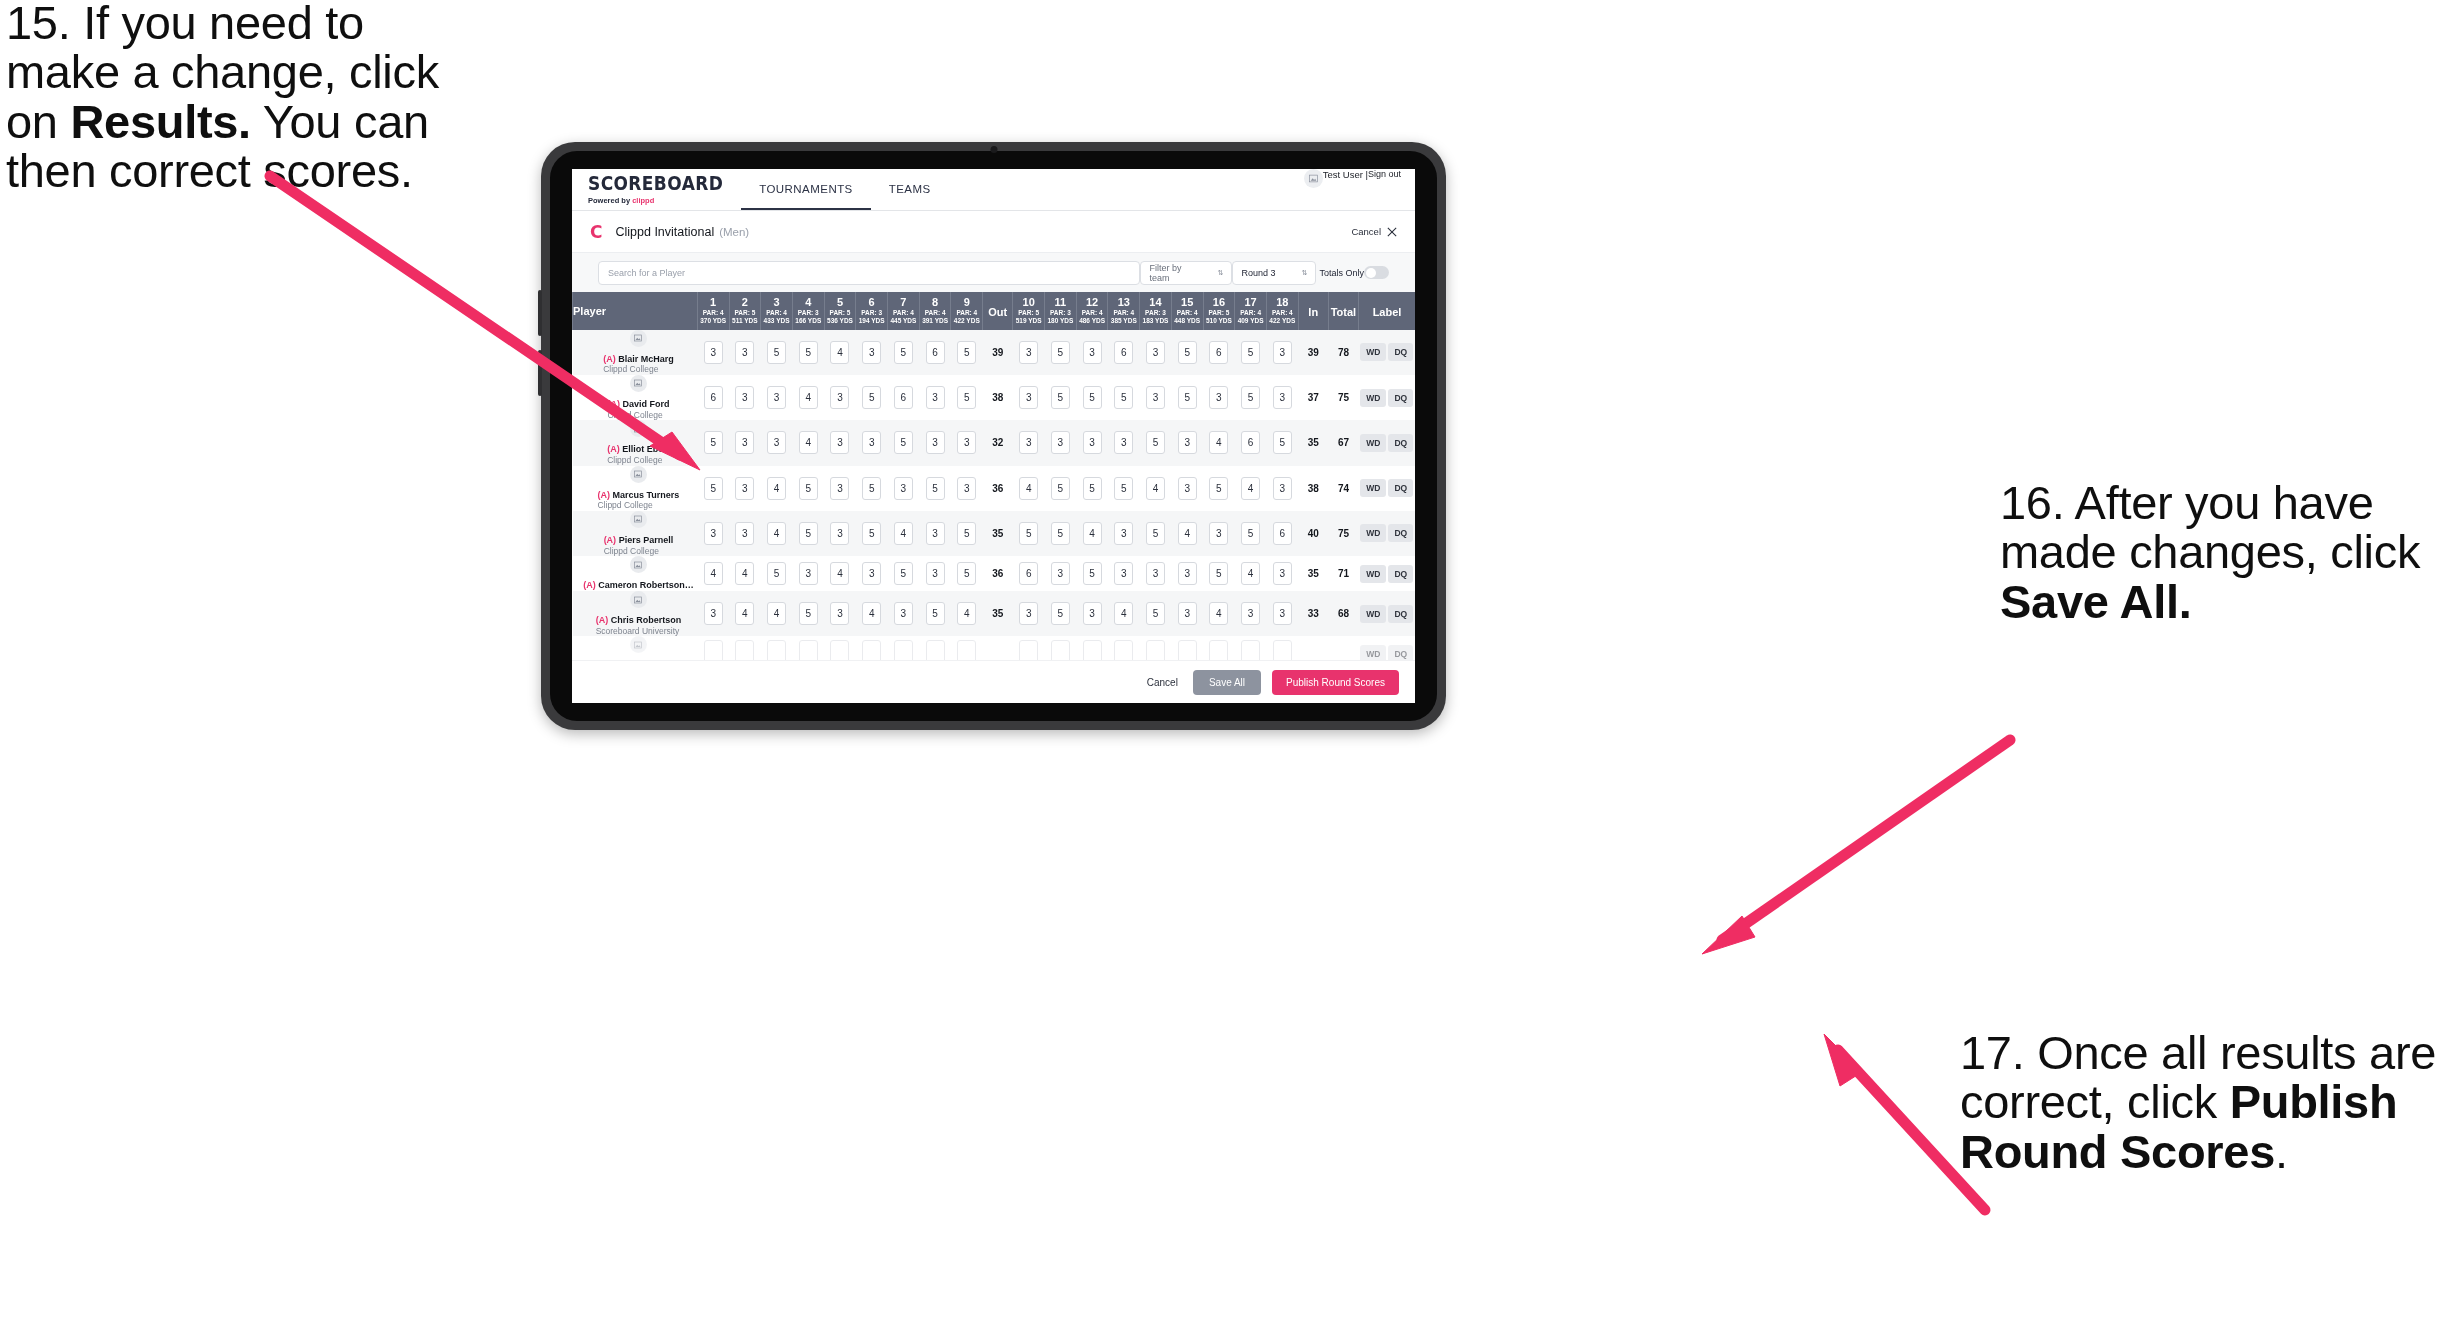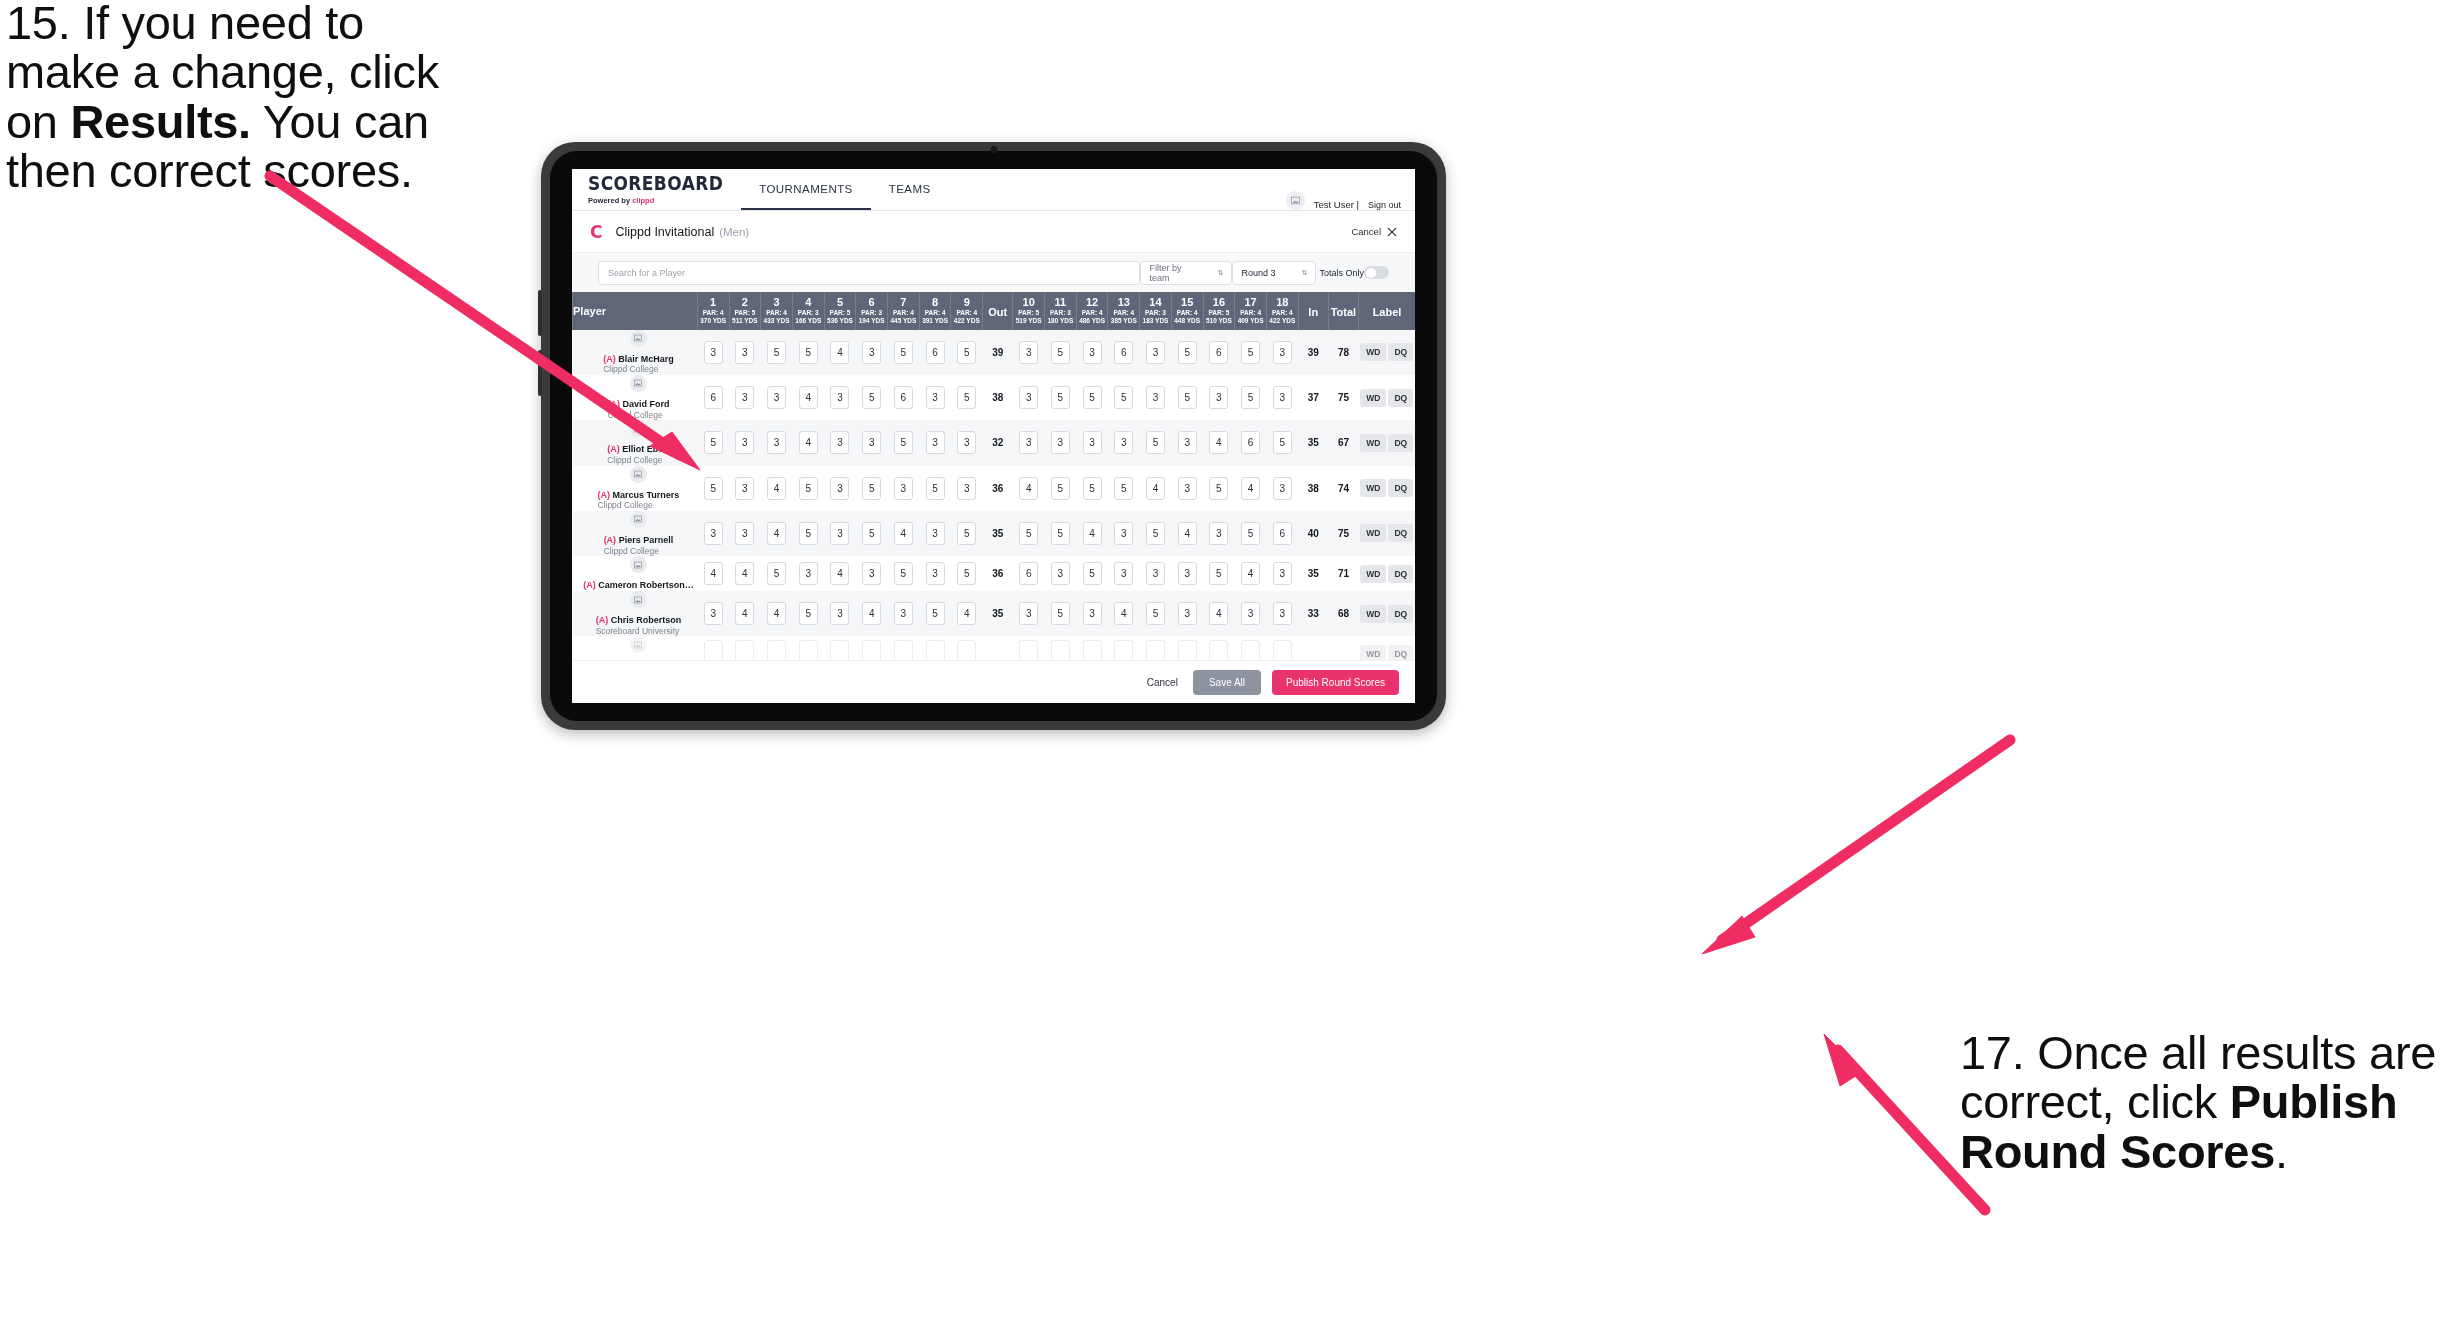--- a/index.html
+++ b/index.html
@@ -76,21 +76,21 @@
   }
   .brand-sub { font-size: 7.5px; color: #24293a; font-weight: 700; margin-top: 4px; }
   .brand-sub .clippd { color: #e8336d; }
   .topnav-tabs { display: flex; align-items: stretch; }
   .topnav-tab {
     display: flex; align-items: center; padding: 0 18px;
     font-size: 11.5px; color: #2c3245; letter-spacing: 0.45px;
     border-bottom: 2.5px solid transparent; cursor: pointer;
   }
   .topnav-tab.active { border-bottom-color: #2c3245; }
-  .topnav-right { margin-left: auto; display: flex; align-items: flex-end; padding-right: 14px; gap: 9px; }
+  .topnav-right { margin-left: auto; display: flex; align-items: flex-start; padding-right: 14px; }
   .avatar-sm {
     width: 19px; height: 19px; border-radius: 50%; background: #eceef1;
     display: flex; align-items: center; justify-content: center;
   }
   .user-txt { font-size: 9.5px; color: #22252c; }
   .signout-txt { font-size: 9px; color: #22252c; }
 
   
   .tourn-head {
     height: 42px; background: #fff; display: flex; align-items: center;
@@ -189,20 +189,24 @@
 </head>
 <body>
 
 <div class="stage">
 
   <div class="callout" id="callout-15">
     <span>15.</span>
     <span>If you need to make a change, click on </span><b>Results.</b><span> You can then correct scores.</span>
   </div>
 
+  <div class="callout" id="callout-16">
+    <span>16.</span>
+    <span>After you have made changes, click </span><b>Save All.</b>
+  </div>
 
   <div class="callout" id="callout-17">
     <span>17.</span>
     <span>Once all results are correct, click </span><b>Publish Round Scores</b><span>.</span>
   </div>
 
   <div class="tablet">
     <div class="cam"></div>
     <div class="btn-vol v1"></div>
     <div class="btn-vol v2"></div>

